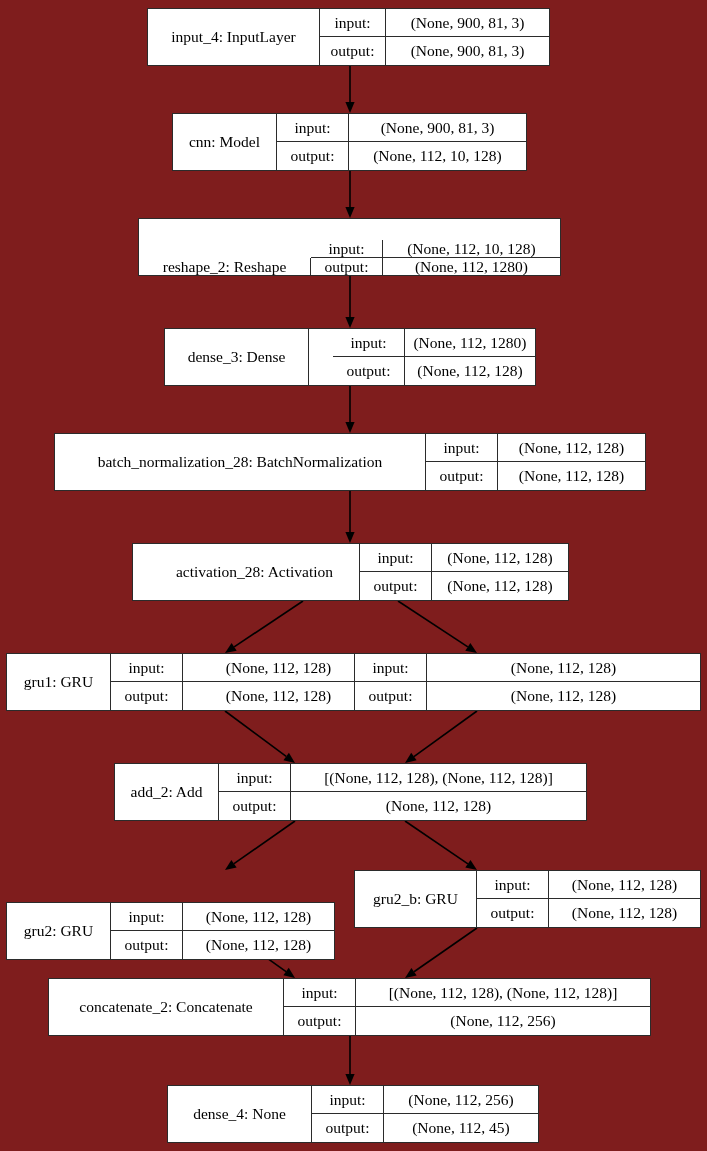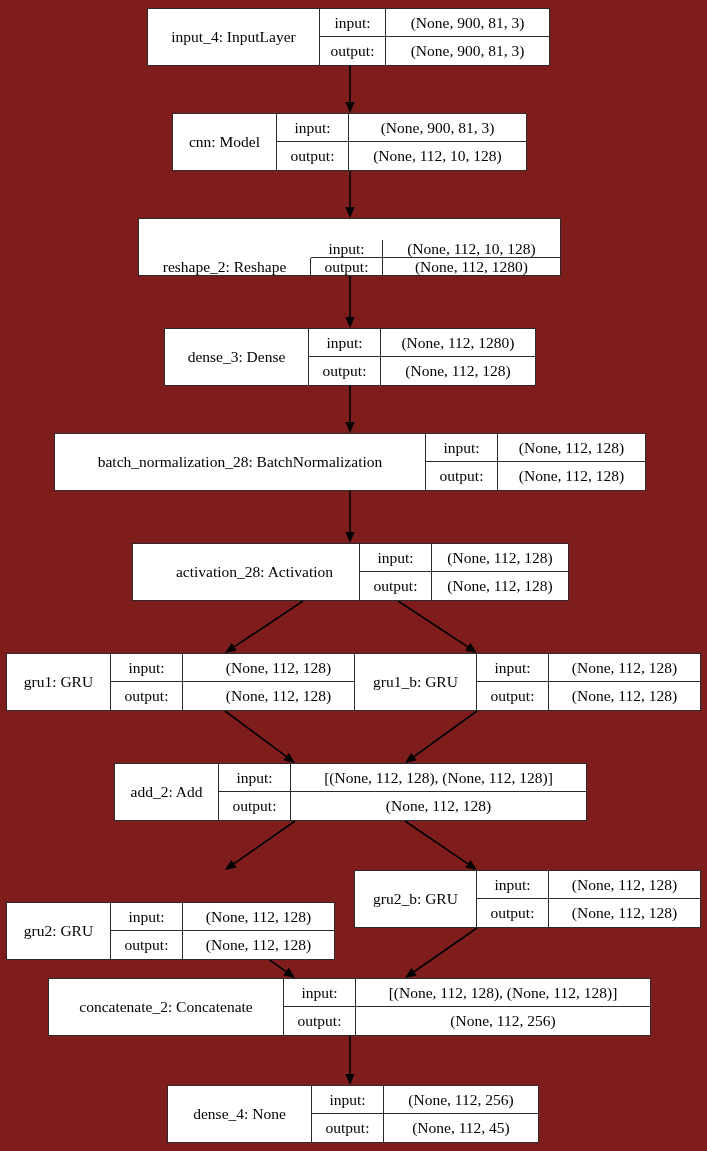--- a/index.html
+++ b/index.html
@@ -179,21 +179,21 @@
           <div class="io-row top" style="border-bottom-color: rgb(43, 43, 43);">
             <div class="io-label" style="width: 72px; border-right-color: rgb(43, 43, 43);">input:</div>
             <div class="io-value">(None, 112, 10, 128)</div>
           </div>
           <div class="io-row bottom">
             <div class="io-label" style="width: 72px; border-right-color: rgb(43, 43, 43);">output:</div>
             <div class="io-value">(None, 112, 1280)</div>
           </div>
         </div>
       </div>
-      <div class="node" style="left: 164px; top: 328px; width: 372px; height: 58px; border-color: rgb(43, 43, 43);">
+      <div class="node" style="left: 164px; top: 328px; width: 372px; height: 58px; border-color: rgb(43, 43, 43); gap: 24px;">
         <div class="node-name" style="width: 144px; border-right-color: rgb(43, 43, 43);">dense_3: Dense</div>
         <div class="node-io">
           <div class="io-row top" style="border-bottom-color: rgb(43, 43, 43);">
             <div class="io-label" style="width: 72px; border-right-color: rgb(43, 43, 43);">input:</div>
             <div class="io-value">(None, 112, 1280)</div>
           </div>
           <div class="io-row bottom">
             <div class="io-label" style="width: 72px; border-right-color: rgb(43, 43, 43);">output:</div>
             <div class="io-value">(None, 112, 128)</div>
           </div>
@@ -232,21 +232,20 @@
             <div class="io-label" style="width: 72px; border-right-color: rgb(43, 43, 43);">input:</div>
             <div class="io-value">(None, 112, 128)</div>
           </div>
           <div class="io-row bottom">
             <div class="io-label" style="width: 72px; border-right-color: rgb(43, 43, 43);">output:</div>
             <div class="io-value">(None, 112, 128)</div>
           </div>
         </div>
       </div>
       <div class="node" style="left: 354px; top: 653px; width: 347px; height: 58px; border-color: rgb(43, 43, 43);">
-        <div class="node-name" style="width: 122px; border-right-color: rgb(43, 43, 43);">gru1_b: GRU</div>
         <div class="node-io">
           <div class="io-row top" style="border-bottom-color: rgb(43, 43, 43);">
             <div class="io-label" style="width: 72px; border-right-color: rgb(43, 43, 43);">input:</div>
             <div class="io-value">(None, 112, 128)</div>
           </div>
           <div class="io-row bottom">
             <div class="io-label" style="width: 72px; border-right-color: rgb(43, 43, 43);">output:</div>
             <div class="io-value">(None, 112, 128)</div>
           </div>
         </div>

